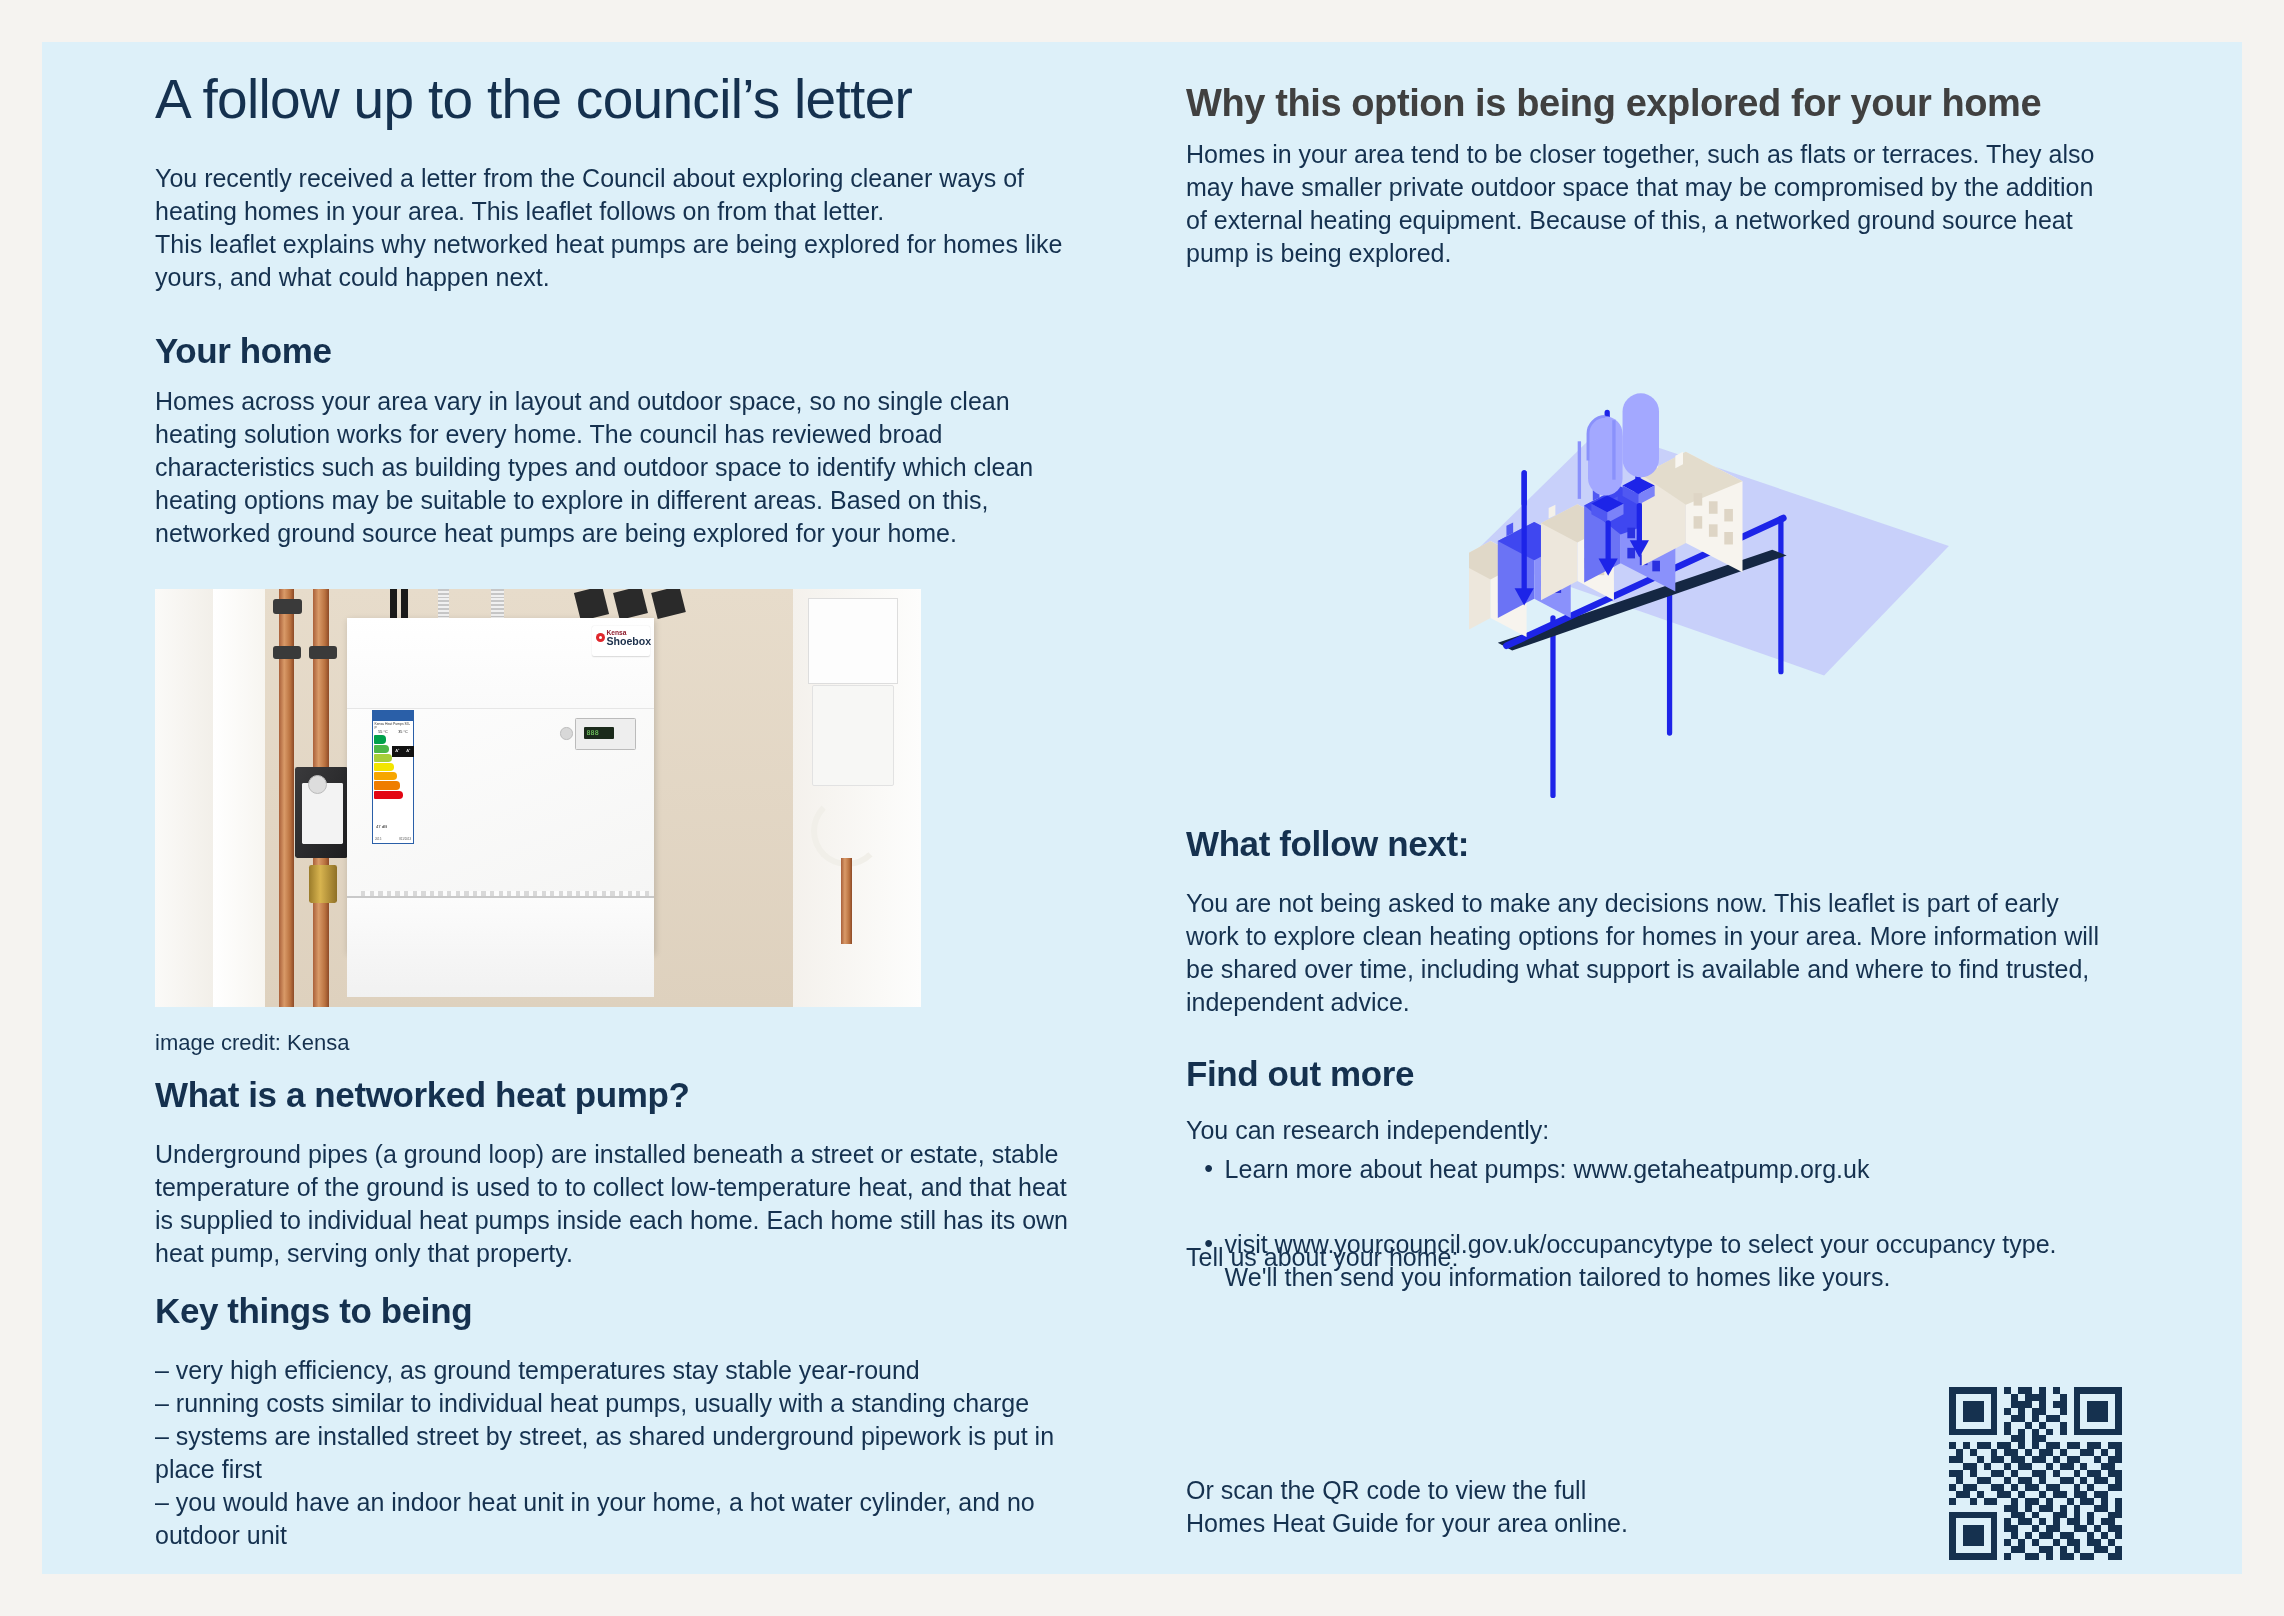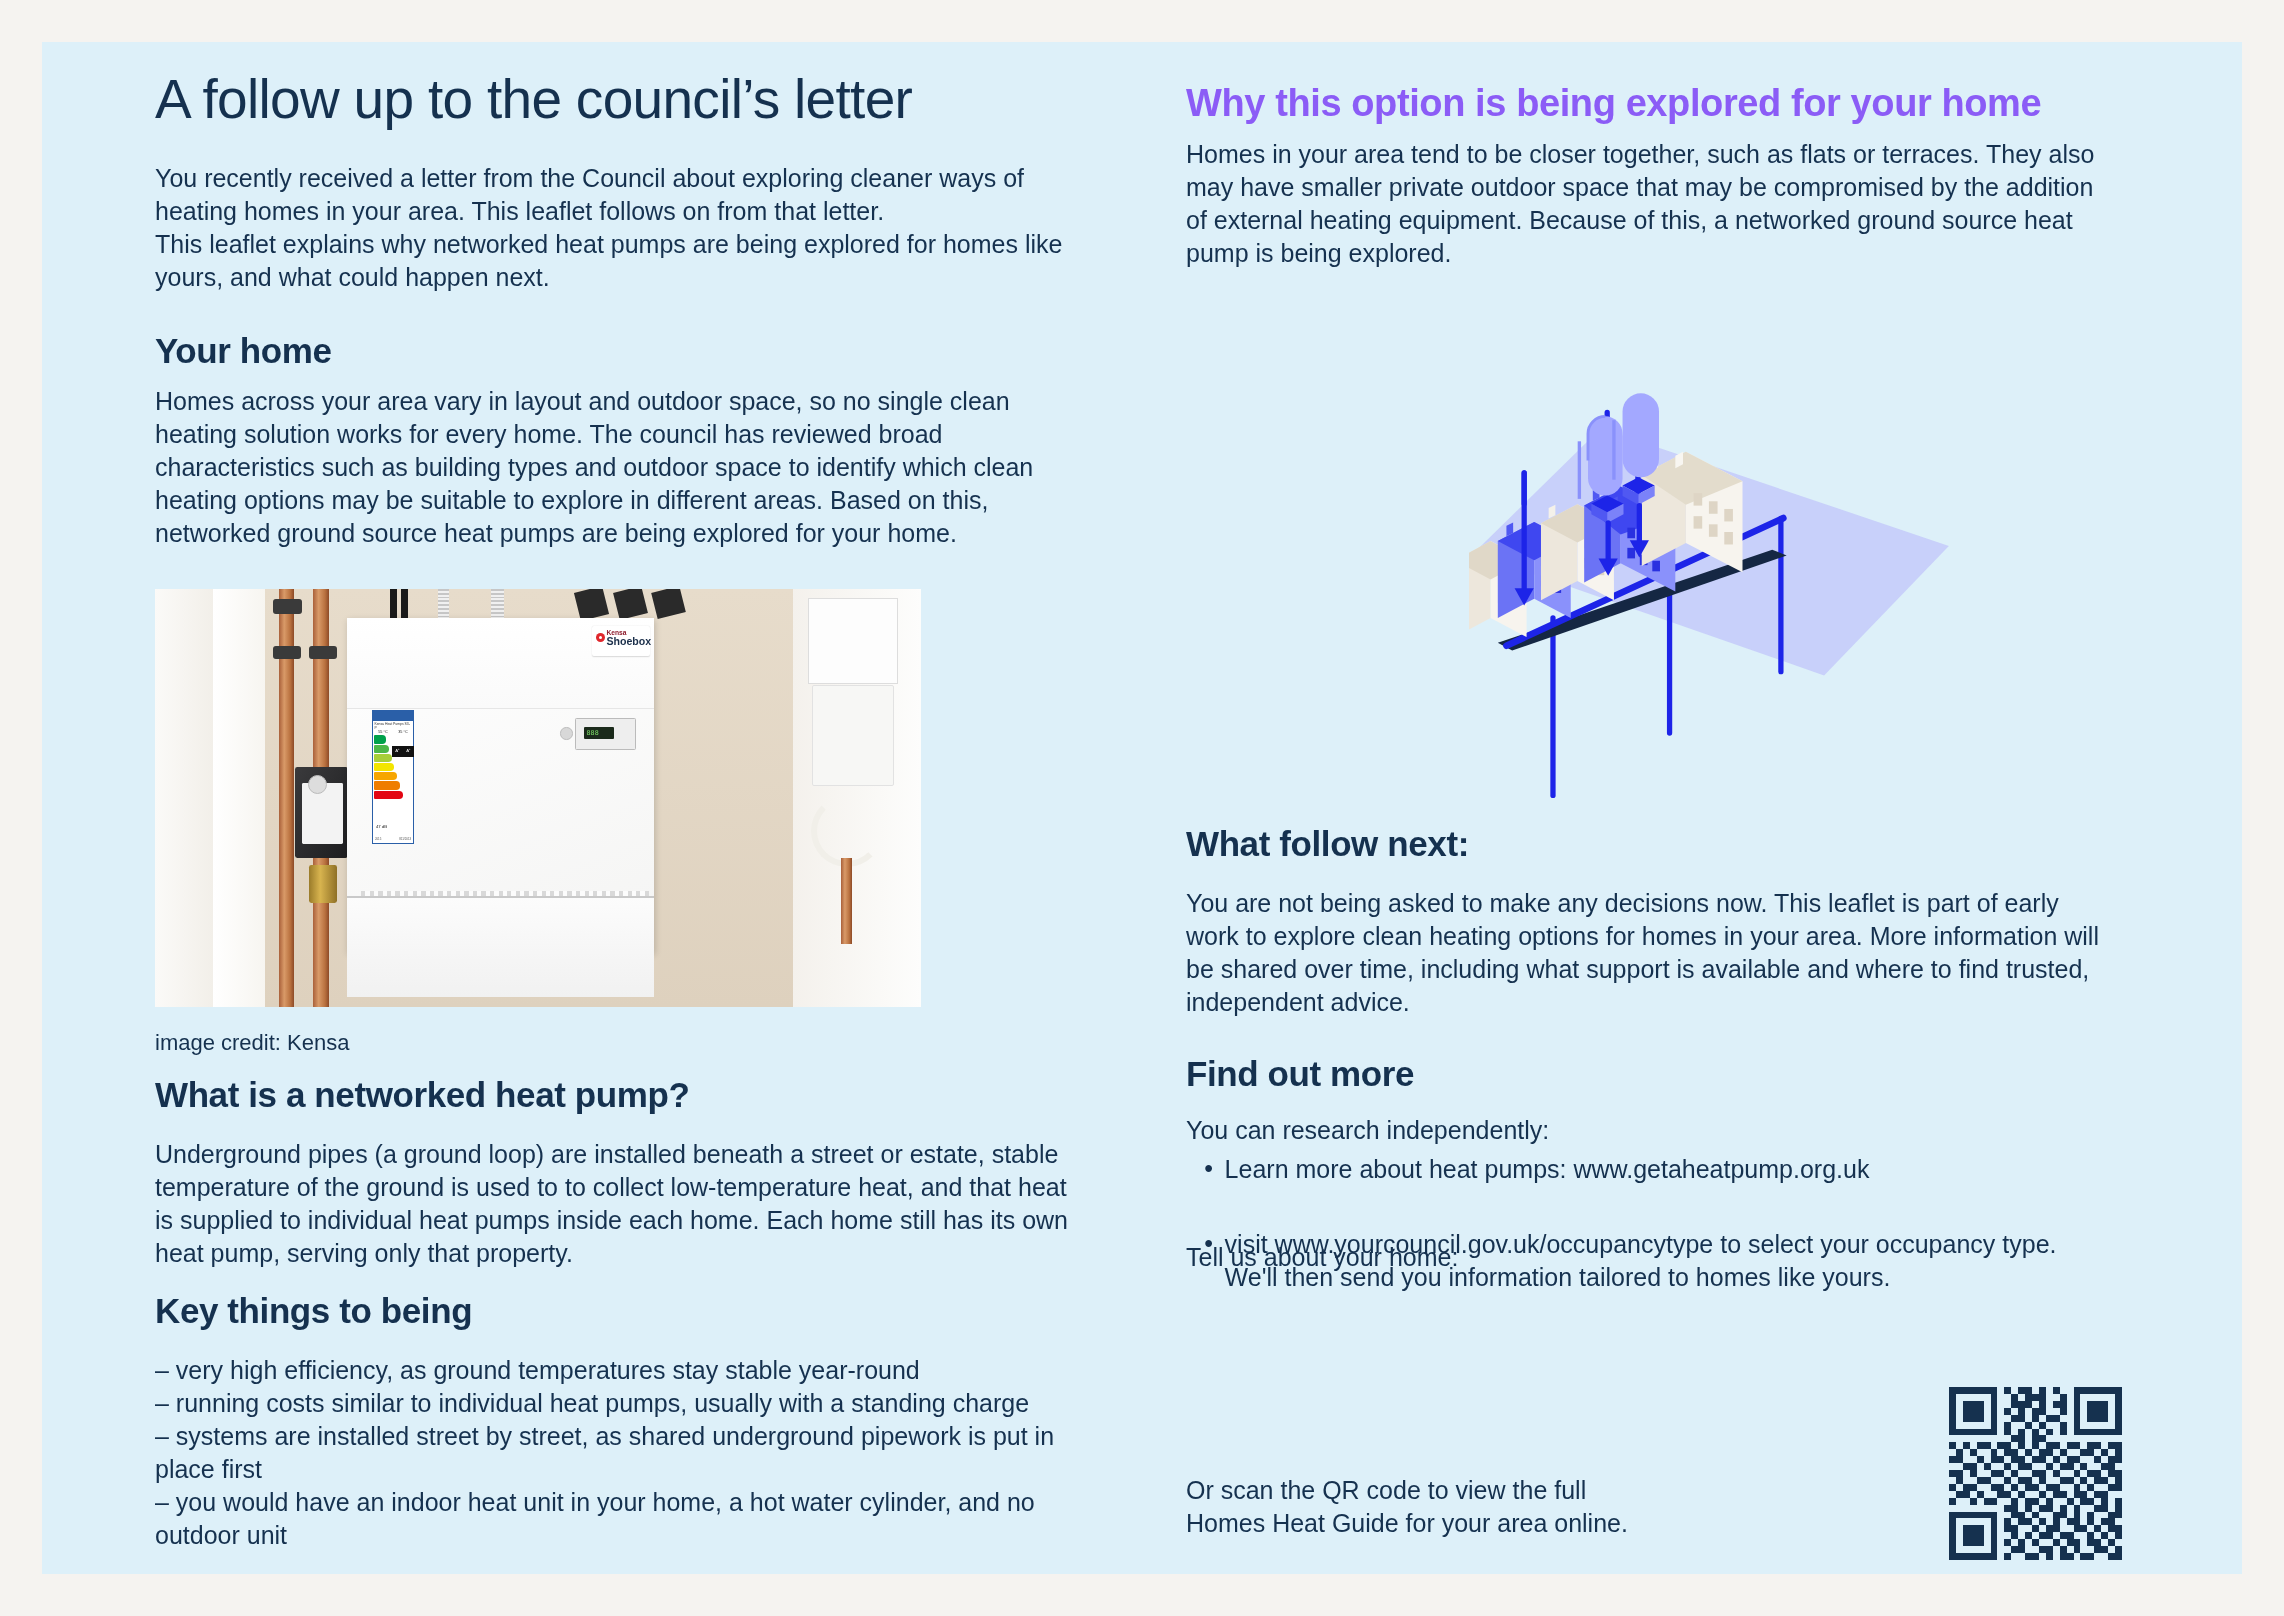--- a/index.html
+++ b/index.html
@@ -20,21 +20,21 @@
 
   h1.title{
     font-size:55px; font-weight:normal; color:#15314F;
     letter-spacing:-0.7px; line-height:1.05;
   }
   h2.heading{
     font-size:35px; font-weight:bold; color:#15314F;
     letter-spacing:-0.4px; line-height:1.1;
   }
   h2.heading-lg{
-    font-size:38px; font-weight:bold; color:#8b5cf6;
+    font-size:38px; font-weight:bold; color:#404040;
     letter-spacing:-0.4px; line-height:1.1;
   }
   p.body, ul.body{
     font-size:25px; color:#15314F; line-height:1.32;
     font-weight:400;
   }
   p.body-sm{ font-size:22px; color:#15314F; line-height:1.32; }
   .strong{ font-weight:bold; }
   ul.bullets{ list-style:none; }
   ul.bullets li{

